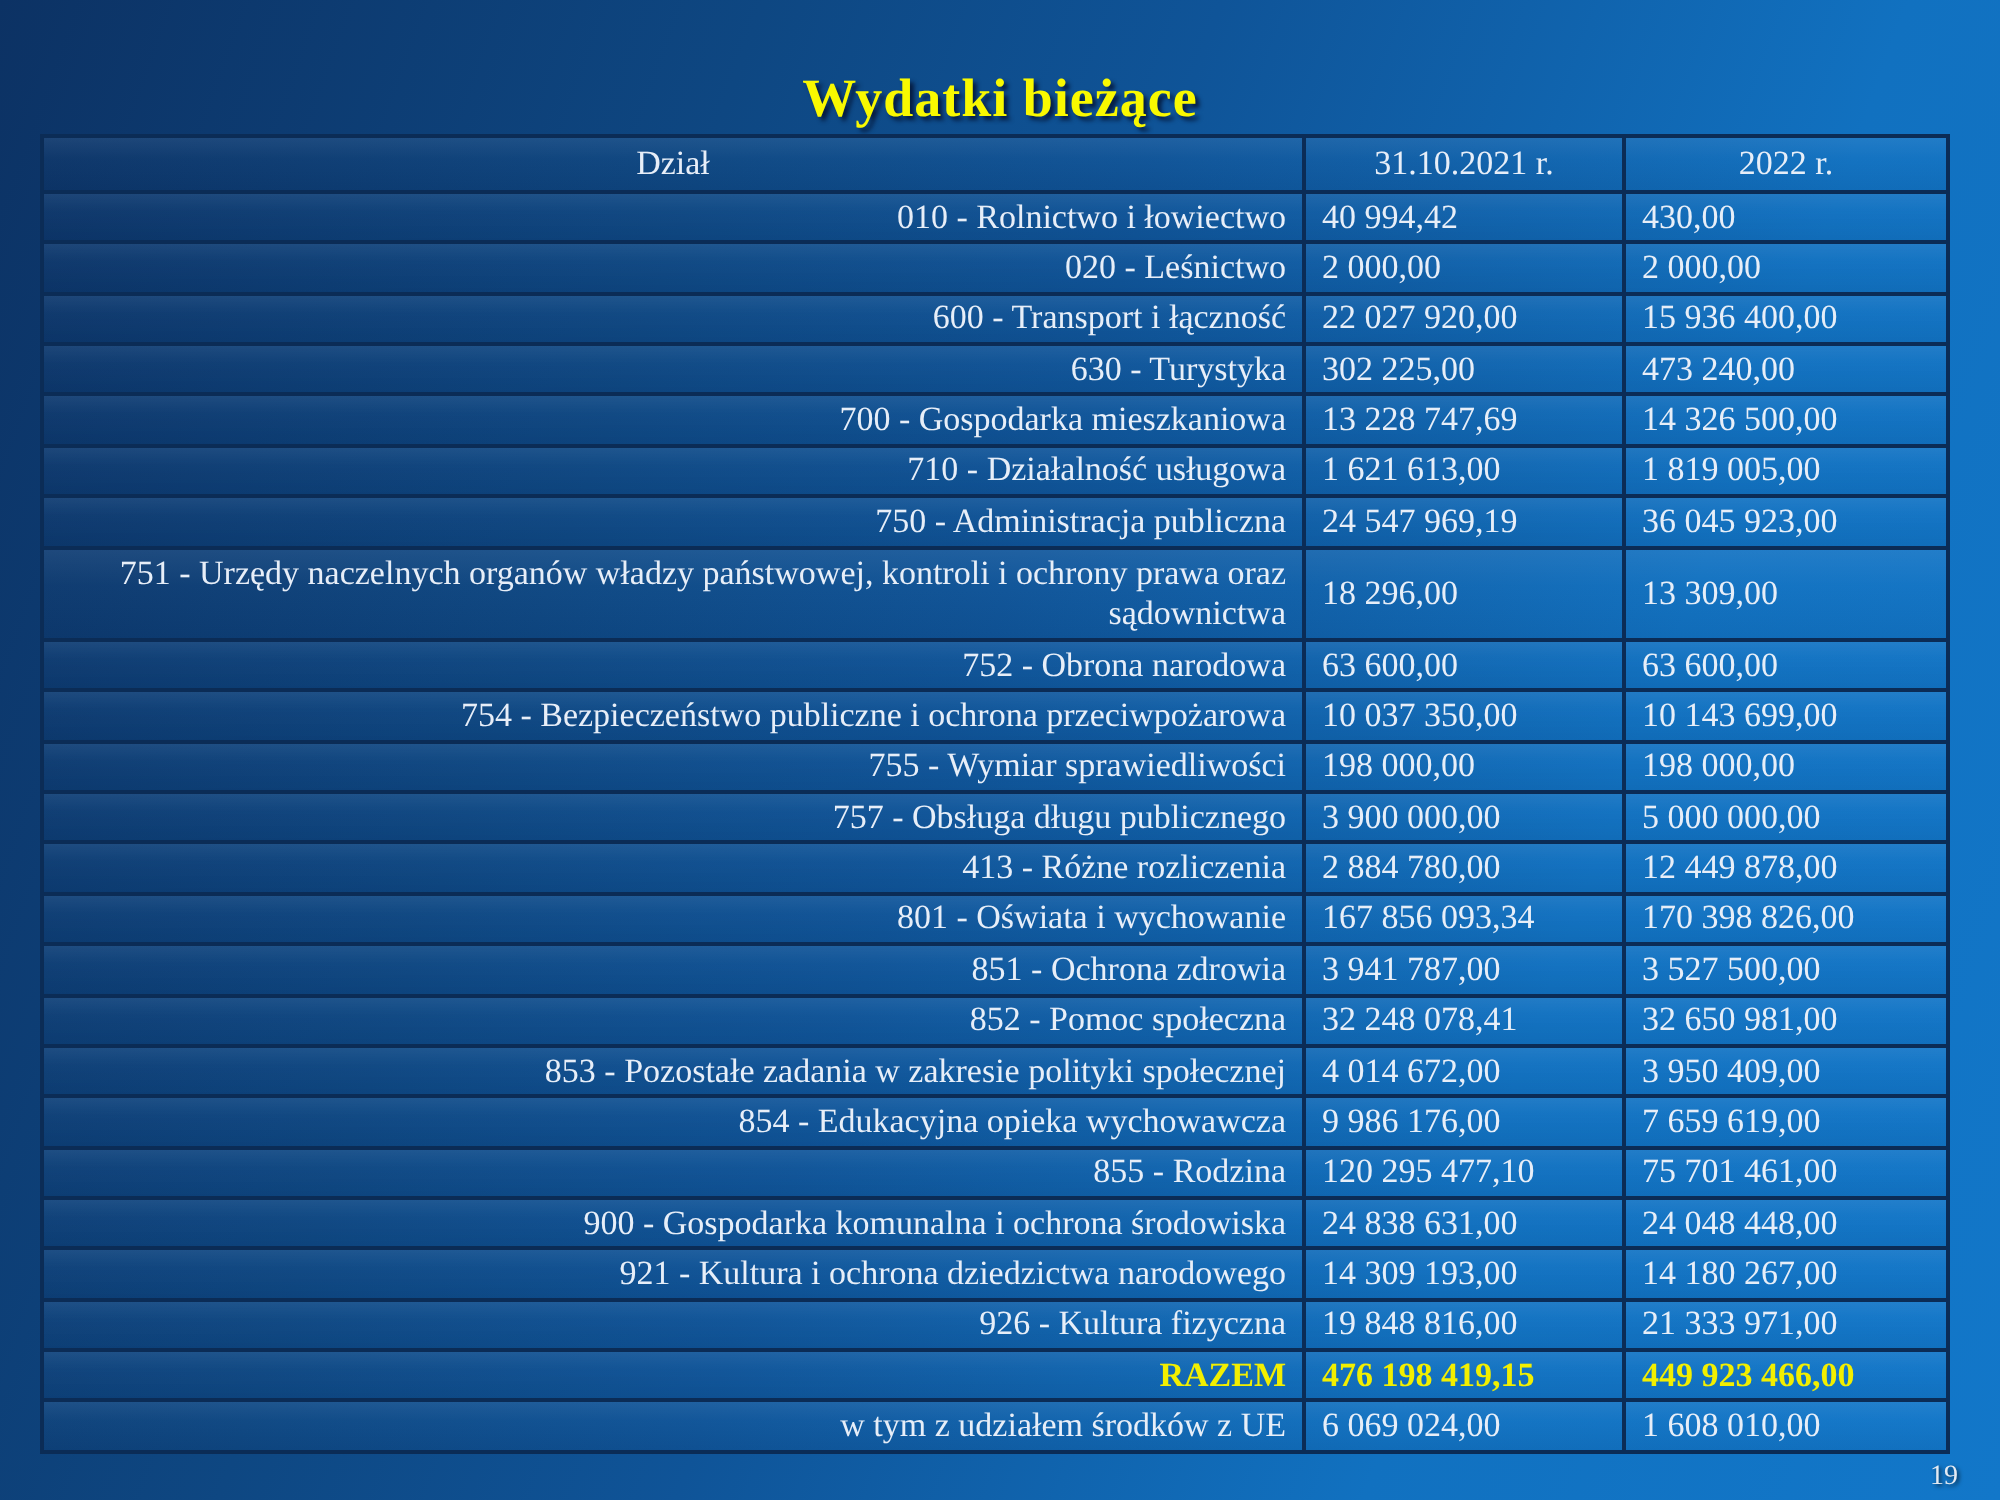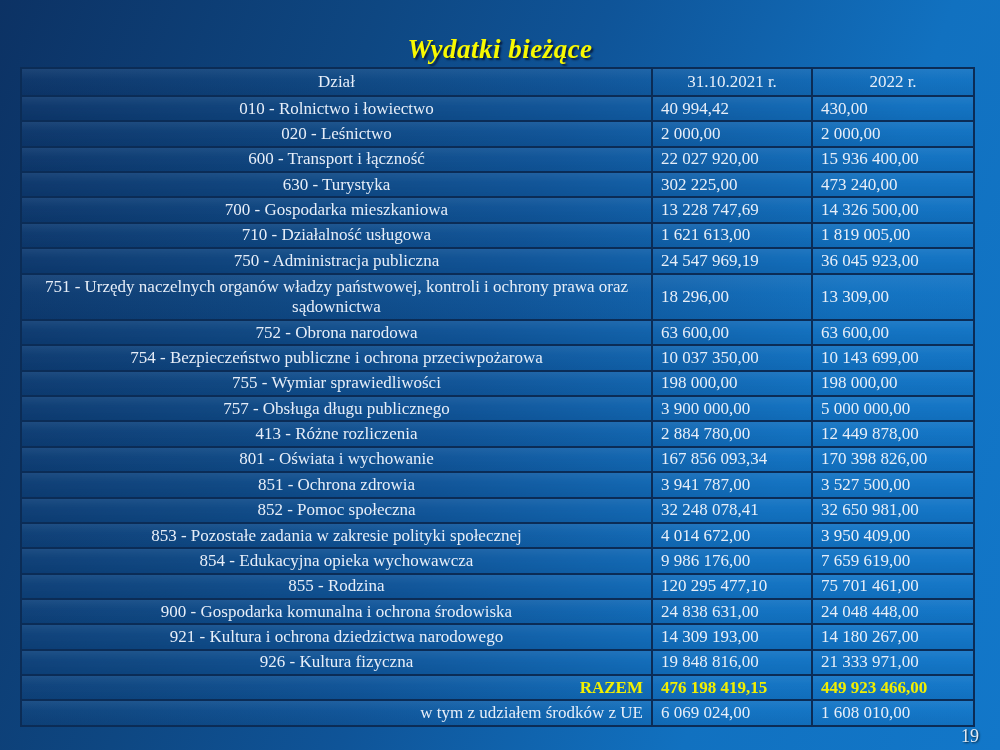--- a/index.html
+++ b/index.html
@@ -18,21 +18,20 @@
     position: absolute;
     top: 34px;
     left: 0;
     width: 100%;
     text-align: center;
     font-size: 27px;
     font-weight: bold;
     color: #f9f900;
     letter-spacing: 0.5px;
     text-shadow: 2px 2px 2px rgba(5, 25, 60, 0.95);
-    font-style: italic;
   }
   table.budget {
     position: absolute;
     left: 20px;
     top: 67px;
     width: 953px;
     height: 660px;
     border-collapse: collapse;
     table-layout: fixed;
   }
@@ -47,38 +46,38 @@
   }
   table.budget tr {
     background: linear-gradient(180deg, rgba(190,220,255,0.10) 0%, rgba(190,220,255,0.02) 40%, rgba(0,10,40,0.06) 100%);
   }
   table.budget thead th {
     font-weight: normal;
     text-align: center;
     height: 24px;
   }
   table.budget td.label {
-    text-align: center;
+    text-align: right;
   }
   table.budget td.num {
     text-align: left;
   }
   table.budget tr.total td {
     color: #f2ef00;
     font-weight: bold;
   }
   table.budget tr.total td.label,
   table.budget tr.subtotal td.label {
     text-align: right;
   }
   .page-number {
     position: absolute;
     right: 21px;
     bottom: 3px;
-    font-size: 18px;
+    font-size: 14px;
     color: #e3eaf3;
     text-shadow: 1px 1px 2px rgba(0, 0, 0, 0.7);
   }
 </style>
 </head>
 <body>
 
 <div class="slide-title">Wydatki bieżące</div>
 
 <table class="budget">

